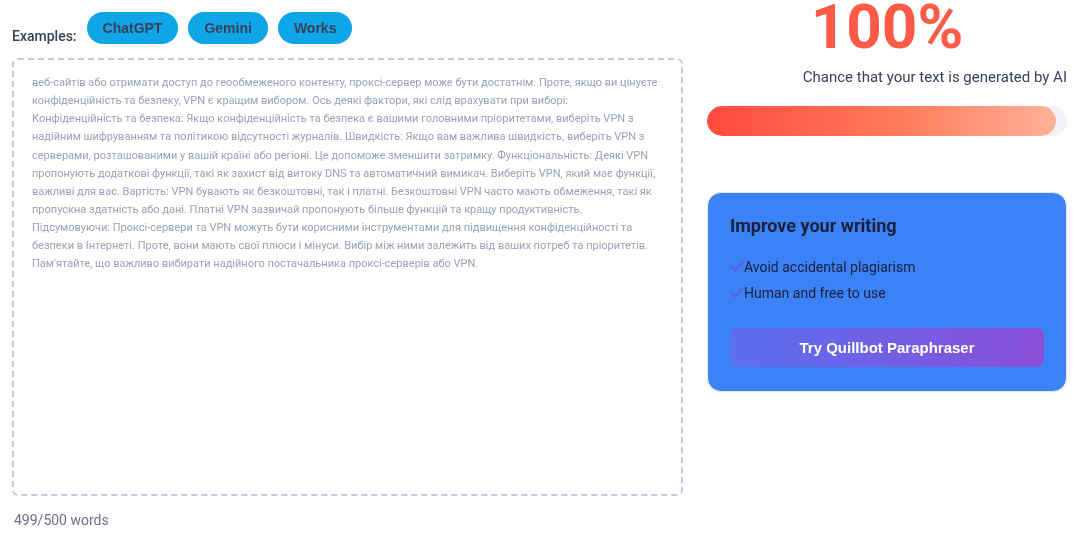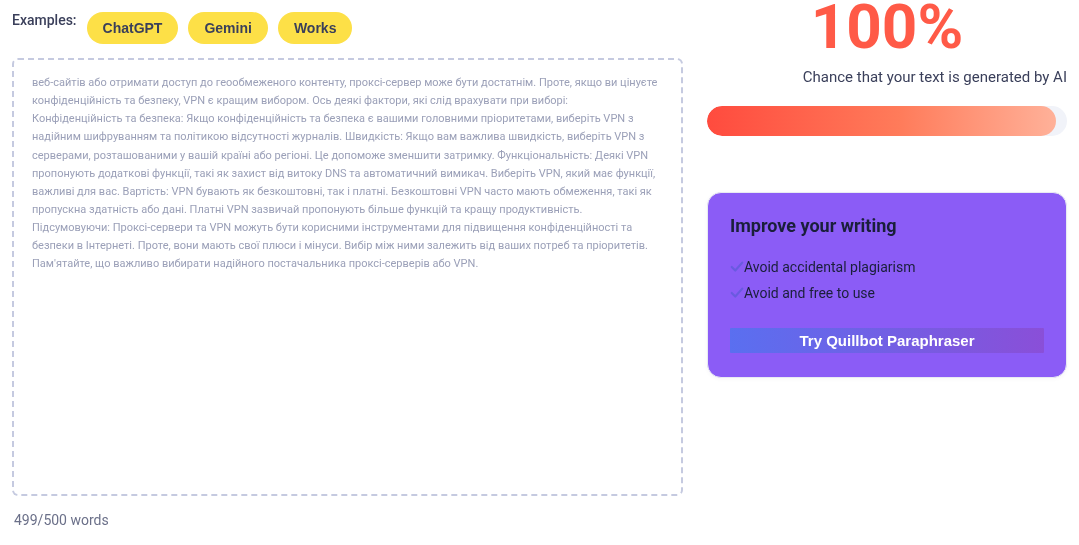--- a/index.html
+++ b/index.html
@@ -18,31 +18,31 @@
       display: flex;
       gap: 24px;
       padding: 0 12px;
     }
     .left-panel {
       flex: 1;
       min-width: 0;
     }
     .examples-row {
       display: flex;
-      align-items: flex-start;
+      align-items: flex-end;
       gap: 10px;
       padding: 12px 0 14px 0;
     }
     .examples-label {
       font-size: 14px;
       color: #3a3f5a;
       font-weight: 500;
     }
     .example-chip {
-      background: #fde047;
+      background: #0ea5e9;
       color: #3a3f5a;
       font-size: 14px;
       font-weight: 600;
       padding: 8px 16px;
       border-radius: 20px;
       cursor: pointer;
       border: none;
     }
     .text-area-wrapper {
       border: 2px dashed #c5cae0;
@@ -106,21 +106,21 @@
     .progress-fill {
       position: absolute;
       left: 0;
       top: 0;
       bottom: 0;
       width: 97%;
       background: linear-gradient(90deg, #ff4b3e 0%, #ff7b5a 55%, #ffb199 100%);
       border-radius: 15px;
     }
     .card {
-      background: #8b5cf6;
+      background: #3b82f6;
       border: 1px solid #e8eaf3;
       border-radius: 14px;
       padding: 22px 22px 24px 22px;
       box-shadow: 0 1px 4px rgba(30,35,70,0.04);
     }
     .card-title {
       font-size: 18px;
       font-weight: 700;
       color: #1a1f3a;
       margin-bottom: 18px;
@@ -136,25 +136,25 @@
       color: #1a1f3a;
       padding: 5px 0;
     }
     .check-icon {
       width: 14px;
       height: 14px;
       flex-shrink: 0;
     }
     .cta-button {
       width: 100%;
-      padding: 4px;
+      padding: 11px;
       background: linear-gradient(90deg, #5a6ff0 0%, #8a4fd8 100%);
       color: #fff;
       border: none;
-      border-radius: 1px;
+      border-radius: 8px;
       font-size: 15px;
       font-weight: 600;
       cursor: pointer;
     }
   </style>
 </head>
 <body>
 
 <div class="container">
   <div class="left-panel">
@@ -182,19 +182,19 @@
         <li>
           <svg class="check-icon" viewBox="0 0 16 16" fill="none" stroke="#6a5ae0" stroke-width="2.5" stroke-linecap="round" stroke-linejoin="round">
               <polyline points="2,8 6,12 14,3"></polyline>
             </svg>
           <span>Avoid accidental plagiarism</span>
         </li>
         <li>
           <svg class="check-icon" viewBox="0 0 16 16" fill="none" stroke="#6a5ae0" stroke-width="2.5" stroke-linecap="round" stroke-linejoin="round">
               <polyline points="2,8 6,12 14,3"></polyline>
             </svg>
-          <span>Avoid and free to use</span>
+          <span>Human and free to use</span>
         </li>
       </ul>
       <button class="cta-button">Try Quillbot Paraphraser</button>
     </div>
   </div>
 </div>
 
 </body></html>

